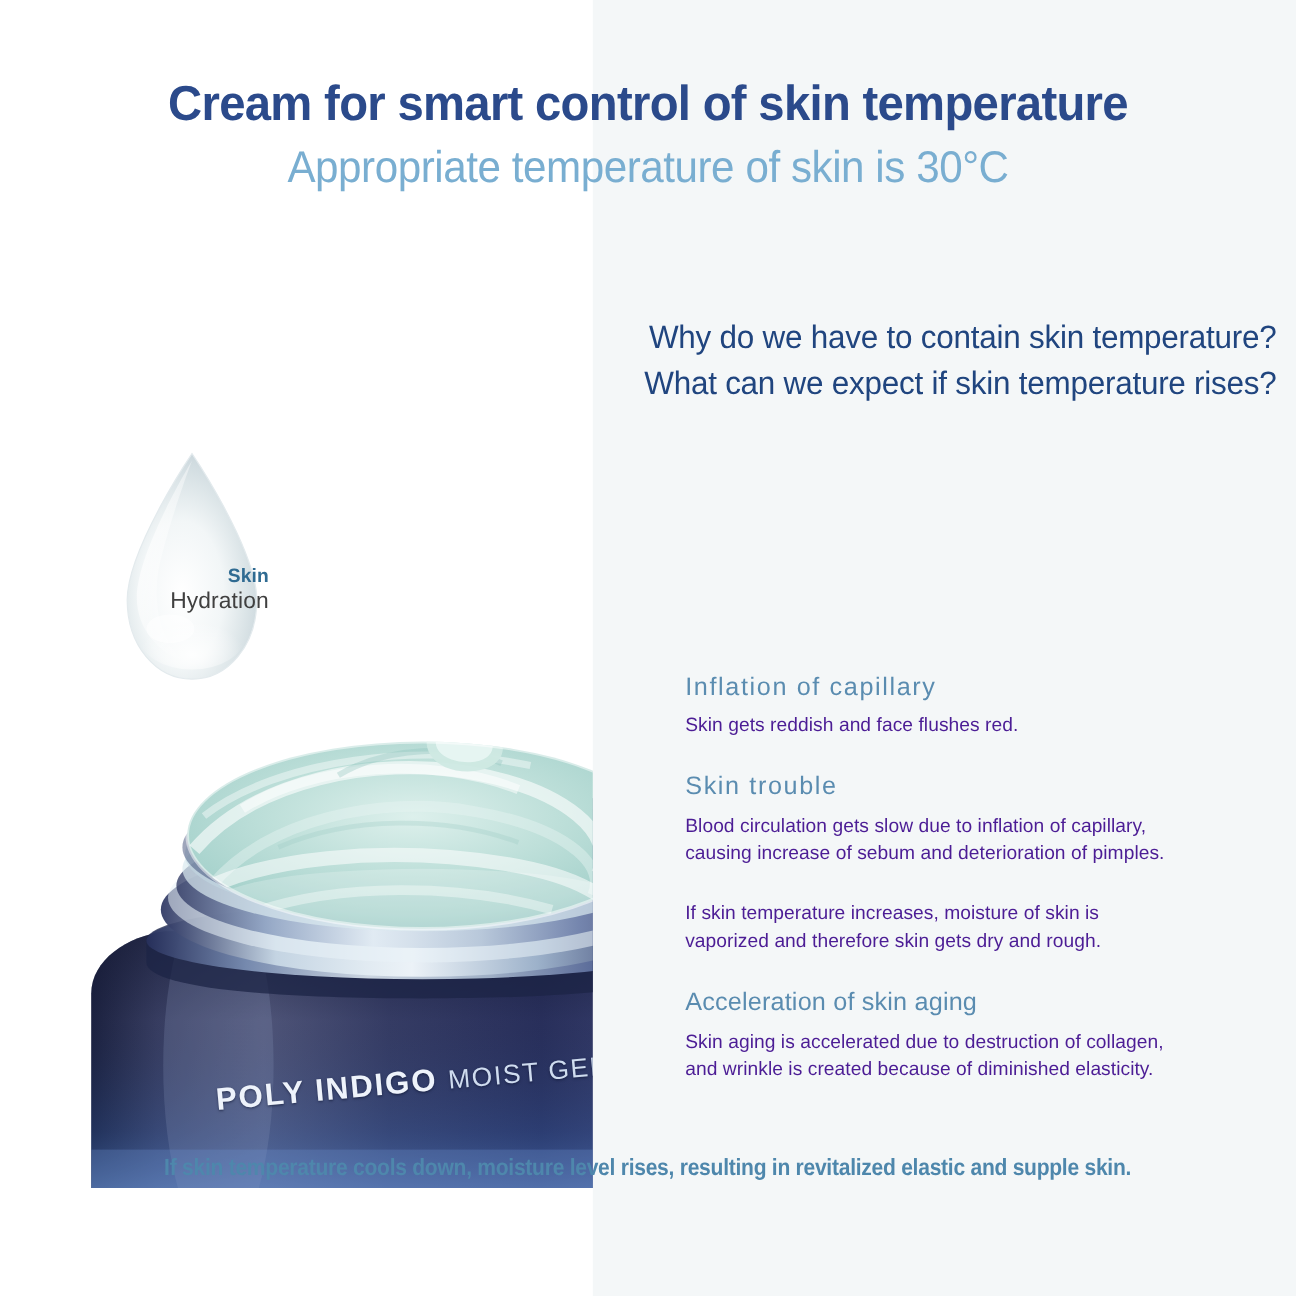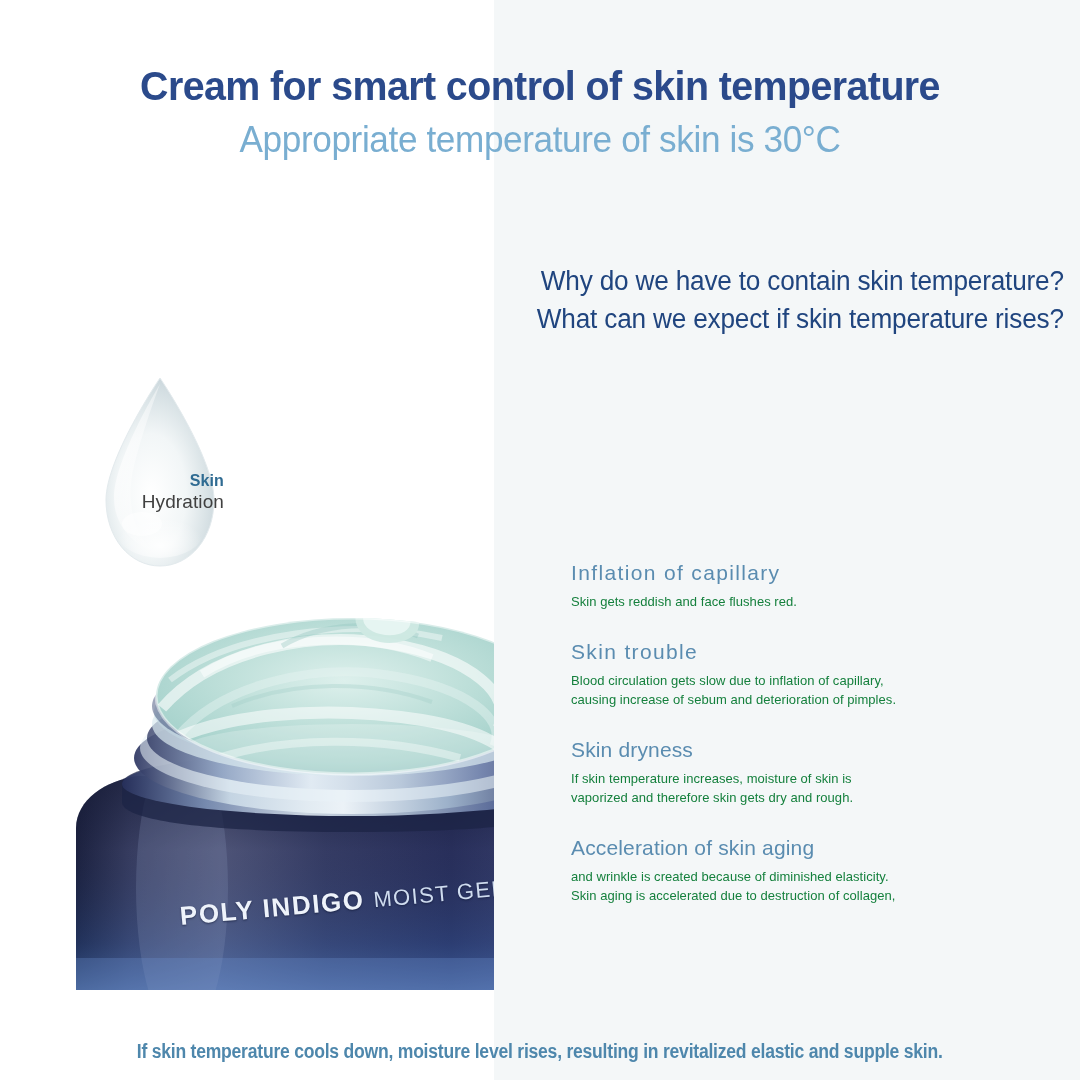--- a/index.html
+++ b/index.html
@@ -172,32 +172,32 @@
     font-size: 21px;
     font-weight: 400;
     color: #5a8cb0;
     line-height: 1.25;
     margin-bottom: 7px;
   }
   .effect-heading.spaced { letter-spacing: 1.35px; }
   .effect-heading.tight  { letter-spacing: 0.15px; }
   .effect-body {
     font-family: "Liberation Sans", sans-serif;
-    font-size: 13px;
-    font-weight: 400;
-    color: #15803d;
+    font-size: 16px;
+    font-weight: 400;
+    color: #4c1d95;
     line-height: 1.45;
     letter-spacing: 0.05px;
   }
 
   
   .caption {
     position: absolute;
     left: 0;
-    top: 1040px;
+    top: 962px;
     width: 1080px;
     text-align: center;
   }
   .caption-text {
     display: inline-block;
     font-family: "Liberation Sans", sans-serif;
     font-size: 19.5px;
     font-weight: 700;
     color: #4e87ac;
     letter-spacing: -0.25px;
@@ -356,32 +356,31 @@
 
     <div class="effect-item">
       <div class="effect-heading spaced">Skin trouble</div>
       <div class="effect-body">
         <div>Blood circulation gets slow due to inflation of capillary,</div>
         <div>causing increase of sebum and deterioration of pimples.</div>
       </div>
     </div>
 
     <div class="effect-item">
-      <div class="effect-heading tight">Skin dryness</div>
       <div class="effect-body">
         <div>If skin temperature increases, moisture of skin is</div>
         <div>vaporized and therefore skin gets dry and rough.</div>
       </div>
     </div>
 
     <div class="effect-item">
       <div class="effect-heading tight">Acceleration of skin aging</div>
       <div class="effect-body">
+        <div>Skin aging is accelerated due to destruction of collagen,</div>
         <div>and wrinkle is created because of diminished elasticity.</div>
-        <div>Skin aging is accelerated due to destruction of collagen,</div>
       </div>
     </div>
 
   </div>
 
   <div class="caption">
     <span class="caption-text">If skin temperature cools down, moisture level rises, resulting in revitalized elastic and supple skin.</span>
   </div>
 
 </div>

